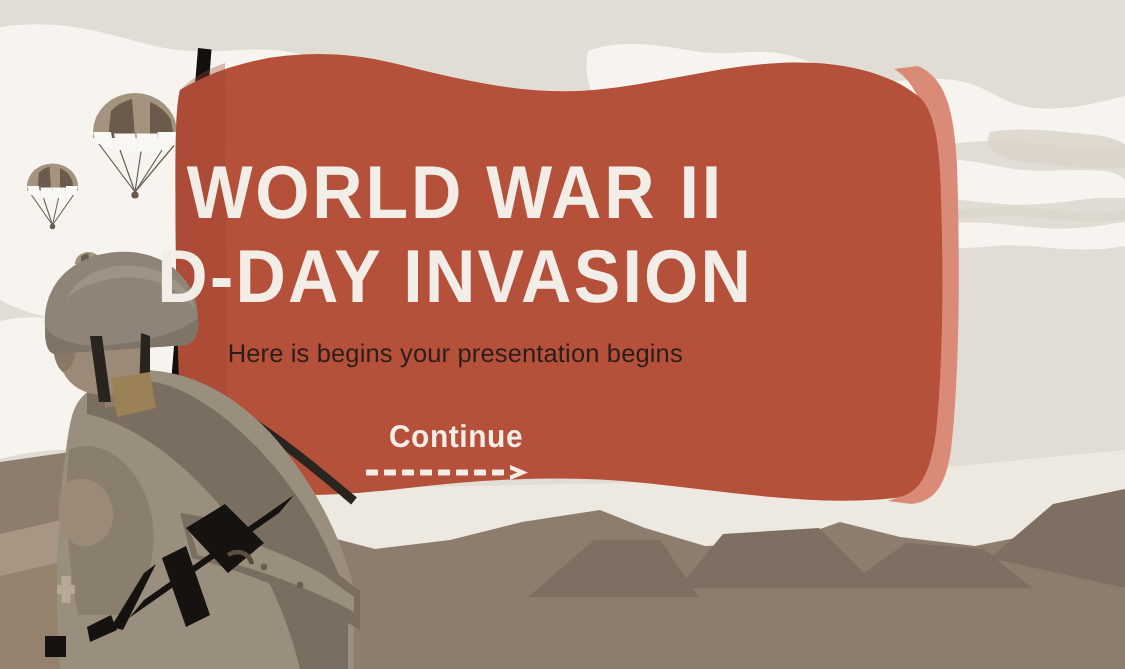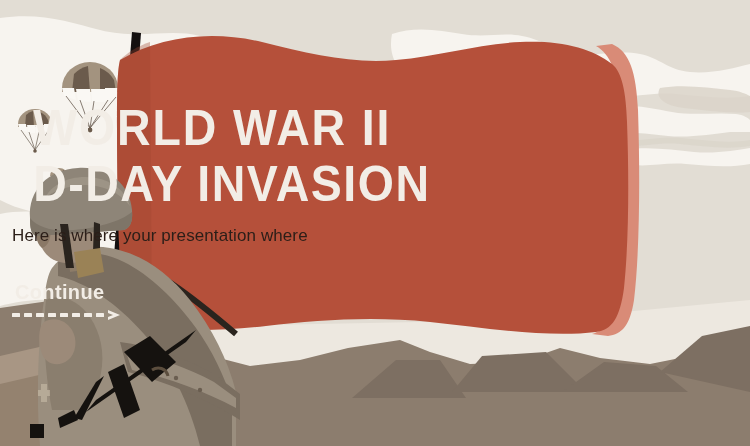--- a/index.html
+++ b/index.html
@@ -19,24 +19,24 @@
   .layer {
     position: absolute;
     top: 0; left: 0;
     width: 750px;
     height: 446px;
   }
   .layer svg { display: block; width: 750px; height: 446px; }
 
   .text-stack {
     position: absolute;
-    left: 12px;
+    left: 0;
     top: 100px;
     width: 607px;
-    text-align: left;
+    text-align: center;
     z-index: 40;
   }
   .title-line {
     font-family: "Liberation Sans", sans-serif;
     font-weight: bold;
     font-size: 50px;
     line-height: 1.12;
     letter-spacing: 2.0px;
     color: #F2EDE6;
     transform: scaleX(0.93);
@@ -215,21 +215,21 @@
 
       <path fill="#9E4431" opacity="0.35" d="M120,60 C128,52 138,46 150,42
            L152,330 C140,328 126,322 122,300
            C118,250 117,180 117,128 C117,96 117,72 120,60 Z"></path>
     </svg>
   </div>
 
   <div class="text-stack">
     <div class="title-line l1">WORLD WAR II</div>
     <div class="title-line l2">D-DAY INVASION</div>
-    <div class="subtitle">Here is where your presentation where</div>
+    <div class="subtitle">Here is begins your presentation begins</div>
 
     <div class="continue-wrap">
       <div class="continue-label">Continue</div>
       <div class="arrow-row">
         <svg width="120" height="14" viewBox="0 0 120 14" xmlns="http://www.w3.org/2000/svg">
           <g fill="#F2EDE6">
             <rect x="0" y="5" width="8" height="4" rx="0.6"></rect>
             <rect x="12" y="5" width="8" height="4" rx="0.6"></rect>
             <rect x="24" y="5" width="8" height="4" rx="0.6"></rect>
             <rect x="36" y="5" width="8" height="4" rx="0.6"></rect>

